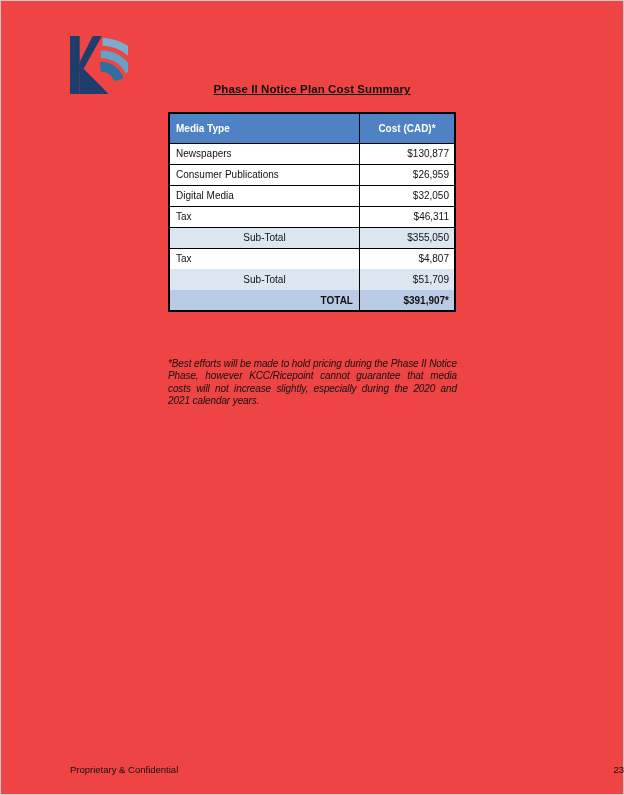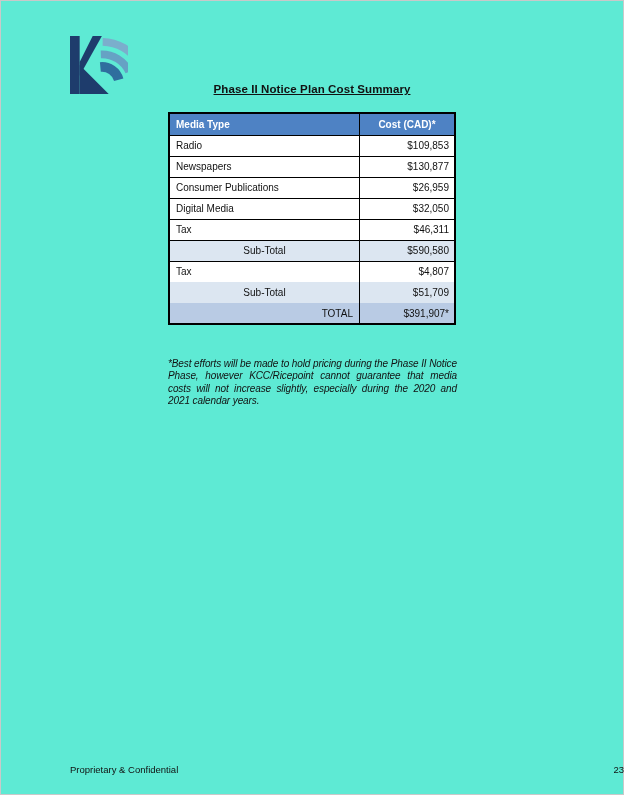--- a/index.html
+++ b/index.html
@@ -1,20 +1,20 @@
 <!DOCTYPE html>
 <html style="--header-bg: #4E82C4; --header-text: #FFFFFF; --subtotal-bg: #DCE6F1; --total-bg: #B9CBE4; --logo-navy: #1E3C6C; --logo-arc-outer: #7BAECC; --logo-arc-middle: #66A2C4; --logo-arc-inner: #2F6E9E;"><head>
 <meta charset="utf-8">
 <style>
   * { margin:0; padding:0; box-sizing:border-box; }
   html,body { background:#ffffff; }
   .page {
     position:relative;
     width:624px; height:795px;
-    background:#5eead4;
+    background:#ef4444;
     font-family:"Liberation Sans", sans-serif;
     color:#111;
     overflow:hidden;
     box-shadow: inset 0 0 0 1px #c9c9c9;
   }
   .logo {
     position:absolute; left:70px; top:36px;
     width:58px; height:58px;
   }
   .doc-title {
@@ -32,32 +32,32 @@
     border:2px solid #000;
   }
   .cost-table th, .cost-table td {
     border:1px solid #000;
     height:21px;
     padding:1px 6px;
     vertical-align:middle;
     background:#fff;
   }
   .cost-table th {
-    height:22px;
+    height:30px;
     background:var(--header-bg, #4E82C4);
     color:var(--header-text, #ffffff);
     font-weight:bold;
   }
   .cost-table th.col-media { width:192px; text-align:left; }
   .cost-table th.col-cost  { width:96px;  text-align:center; }
   .cost-table td.label { text-align:left; }
   .cost-table td.value { text-align:right; padding-right:5px; }
   .cost-table tr.subtotal td { background:var(--subtotal-bg, #DCE6F1); }
   .cost-table tr.subtotal td.label { text-align:center; }
-  .cost-table tr.total td { background:var(--total-bg, #B9CBE4); font-weight:normal; }
+  .cost-table tr.total td { background:var(--total-bg, #B9CBE4); font-weight:bold; }
   .cost-table tr.total td.label { text-align:right; }
   .cost-table tr.nb-top td    { border-top:none; }
   .cost-table tr.nb-bottom td { border-bottom:none; }
   .footnote {
     position:absolute; left:168px; top:358px; width:289px;
     font-size:10px; line-height:12.3px;
     text-align:justify;
     letter-spacing:-0.1px;
     font-style:italic;
   }
@@ -92,42 +92,38 @@
 
   <table class="cost-table">
     <thead>
       <tr>
         <th class="col-media">Media Type</th>
         <th class="col-cost">Cost (CAD)*</th>
       </tr>
     </thead>
     <tbody>
       <tr>
-        <td class="label">Radio</td>
-        <td class="value">$109,853</td>
-      </tr>
-      <tr>
         <td class="label">Newspapers</td>
         <td class="value">$130,877</td>
       </tr>
       <tr>
         <td class="label">Consumer Publications</td>
         <td class="value">$26,959</td>
       </tr>
       <tr>
         <td class="label">Digital Media</td>
         <td class="value">$32,050</td>
       </tr>
       <tr>
         <td class="label">Tax</td>
         <td class="value">$46,311</td>
       </tr>
       <tr class="subtotal">
         <td class="label">Sub-Total</td>
-        <td class="value">$590,580</td>
+        <td class="value">$355,050</td>
       </tr>
       <tr class="nb-bottom">
         <td class="label">Tax</td>
         <td class="value">$4,807</td>
       </tr>
       <tr class="subtotal nb-top nb-bottom">
         <td class="label">Sub-Total</td>
         <td class="value">$51,709</td>
       </tr>
       <tr class="total nb-top">

